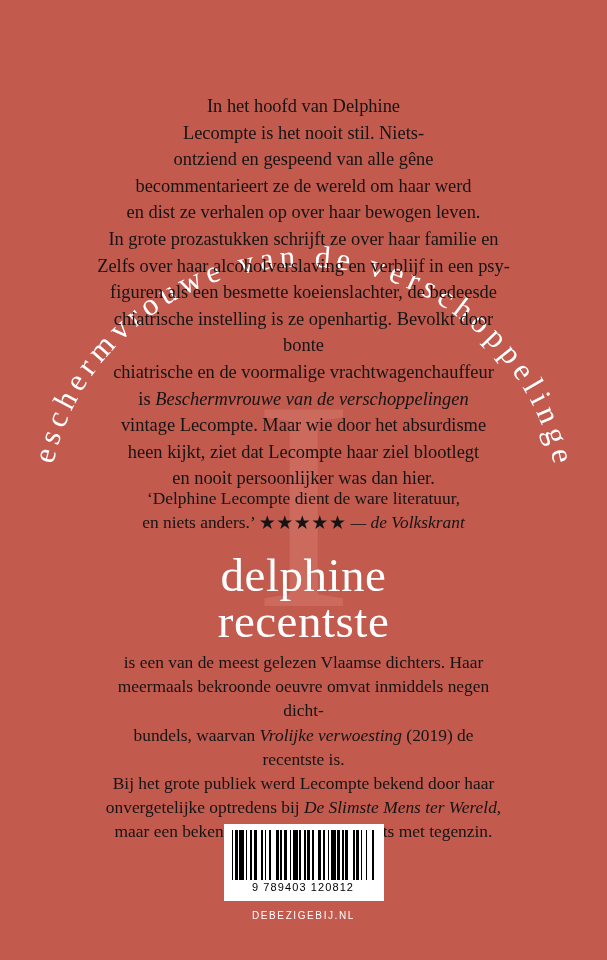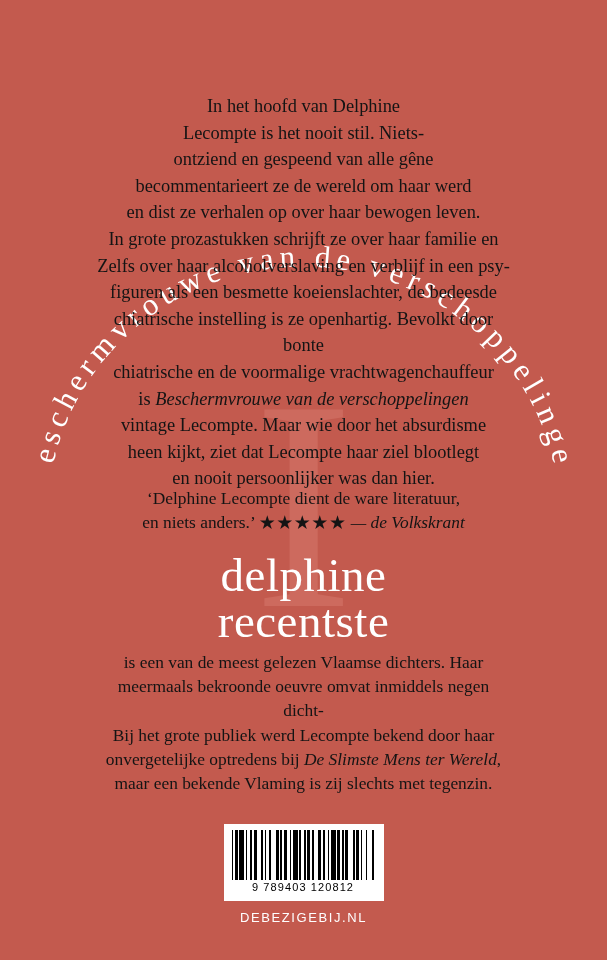--- a/index.html
+++ b/index.html
@@ -167,21 +167,21 @@
     letter-spacing: 1.1px;
     color: #000;
   }
   .publisher {
     position: absolute;
     left: 0;
     right: 0;
     top: 910px;
     text-align: center;
     font-family: "Liberation Sans", sans-serif;
-    font-size: 13px;
+    font-size: 10px;
     letter-spacing: 1.6px;
     color: #ffffff;
     z-index: 3;
   }
 </style>
 </head>
 <body>
 
 <div class="arc-wrap">
   <svg width="607" height="520" viewBox="0 0 607 520" xmlns="http://www.w3.org/2000/svg">
@@ -225,20 +225,21 @@
 </div>
 
 <div class="author">
   <span class="l1">delphine</span>
   <span class="l2">recentste</span>
 </div>
 
 <div class="bio">
   <div>is een van de meest gelezen Vlaamse dichters. Haar</div>
   <div>meermaals bekroonde oeuvre omvat inmiddels negen dicht-</div>
+  <div><span>bundels, waarvan </span><span class="ital">Vrolijke verwoesting</span><span> (2019) de recentste is.</span></div>
   <div>Bij het grote publiek werd Lecompte bekend door haar</div>
   <div><span>onvergetelijke optredens bij </span><span class="ital">De Slimste Mens ter Wereld</span><span>,</span></div>
   <div>maar een bekende Vlaming is zij slechts met tegenzin.</div>
 </div>
 
 <div class="barcode-box">
   <div class="bars" id="bars">
       <i style="width: 1.58242px;"></i>
       <i style="width: 1.58242px; background: transparent;"></i>
       <i style="width: 3.16484px;"></i>

